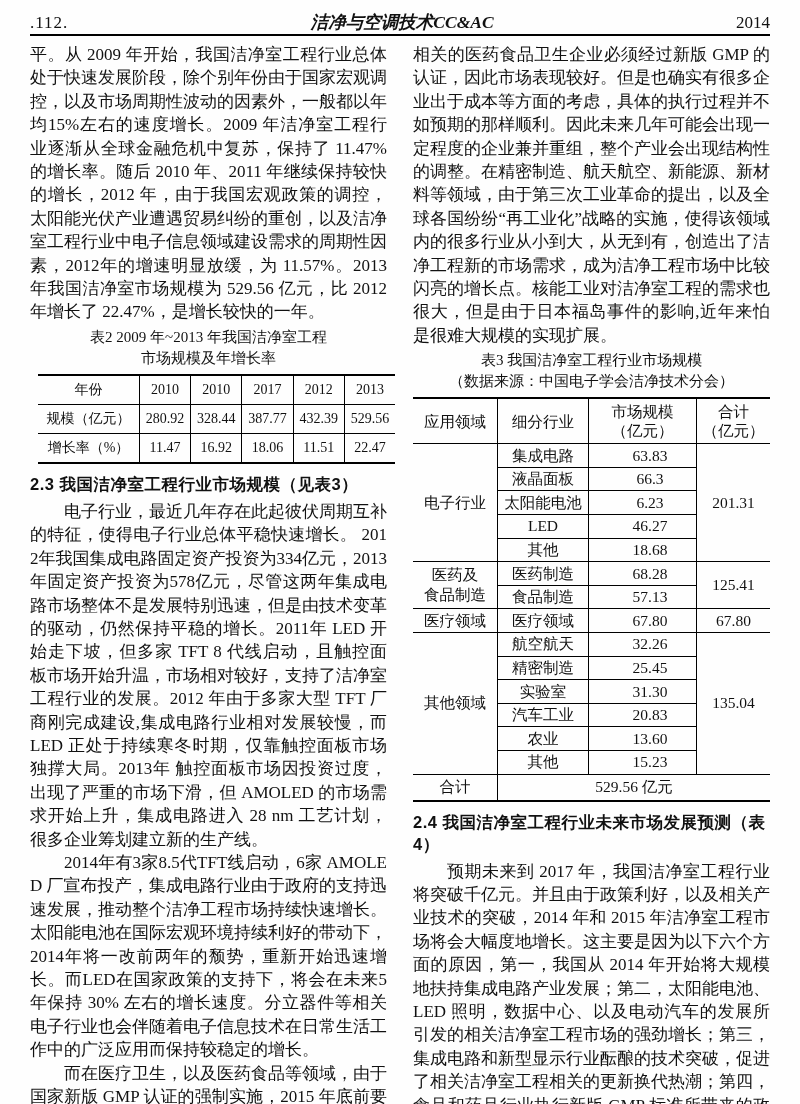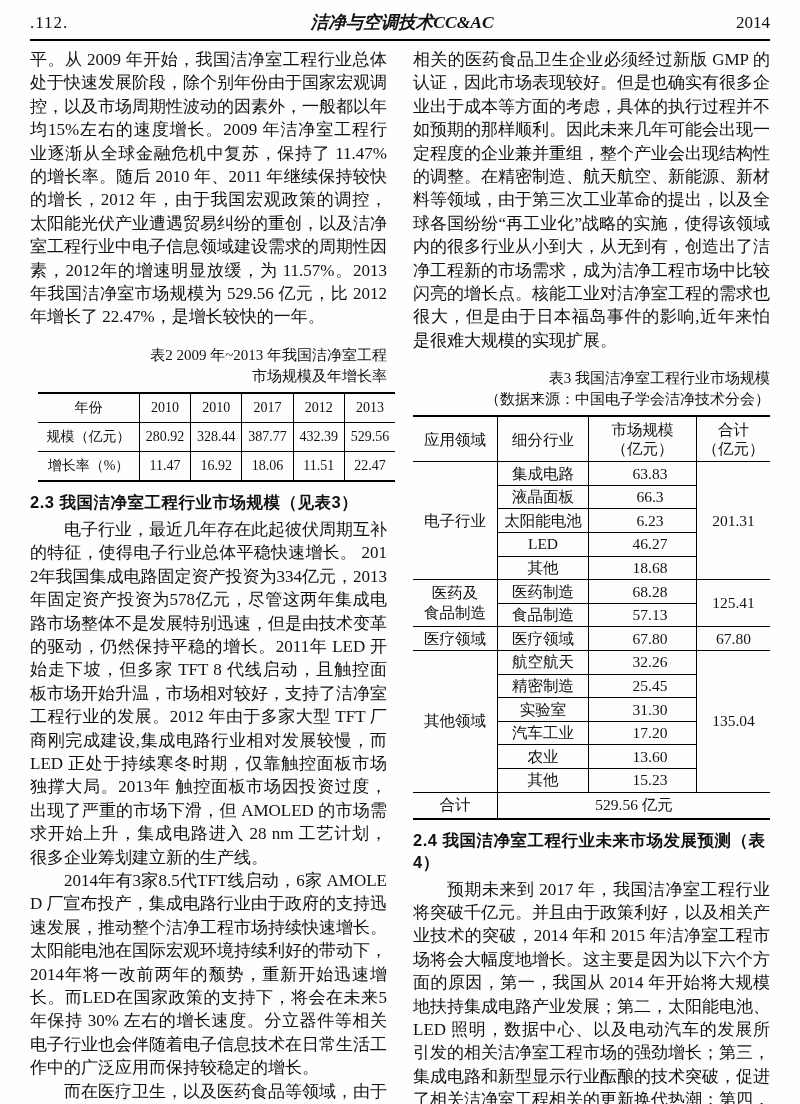--- a/index.html
+++ b/index.html
@@ -6,21 +6,20 @@
   .page{
     width:800px;height:1104px;background:#fefefe;margin:0 auto;
     font-family:"Liberation Serif","DejaVu Serif",serif;
     color:#111;overflow:hidden;position:relative;box-sizing:border-box;
   }
   
   .run-head{
     margin:10px 30px 0 30px;
     display:flex;align-items:baseline;justify-content:space-between;
     border-bottom:2px solid #000;
-    padding-bottom:5px;
     font-size:17px;
     text-align:right;
   }
   .run-head .pageno{letter-spacing:1px;}
   .run-head .jtitle{font-style:italic;font-weight:bold;font-size:17.5px;}
   .run-head .year{font-size:17px;}
   
   .columns{display:flex;gap:26px;margin:7px 30px 0 30px;}
   .col{width:359px;box-sizing:border-box;}
   p.body{
@@ -29,21 +28,21 @@
   }
   p.body.indent{text-indent:2em;}
   .sec-head{
     font-family:"Liberation Sans","DejaVu Sans",sans-serif;
     font-size:16.5px;line-height:22px;margin:9px 0 5px 0;text-align:left;
     letter-spacing:.5px;
     font-weight:bold;
   }
   
   .tbl-caption{
-    text-align:right;font-size:15px;line-height:21px;margin-top:16px;
+    text-align:center;font-size:15px;line-height:21px;margin-top:3px;
   }
   
   table.t2{
     border-collapse:collapse;width:100%;margin:5px 0 2px 8px;
     border-top:2.5px solid #000;border-bottom:2.5px solid #000;
     font-size:14px;
   }
   table.t2 td{
     border-right:1px solid #000;border-bottom:1px solid #000;
     text-align:center;height:28px;padding:0 2px;
@@ -207,21 +206,21 @@
           <tr>
             <td class="sub">精密制造</td>
             <td class="val">25.45</td>
           </tr>
           <tr>
             <td class="sub">实验室</td>
             <td class="val">31.30</td>
           </tr>
           <tr>
             <td class="sub">汽车工业</td>
-            <td class="val">17.20</td>
+            <td class="val">20.83</td>
           </tr>
           <tr>
             <td class="sub">农业</td>
             <td class="val">13.60</td>
           </tr>
           <tr>
             <td class="sub">其他</td>
             <td class="val">15.23</td>
           </tr>
 

